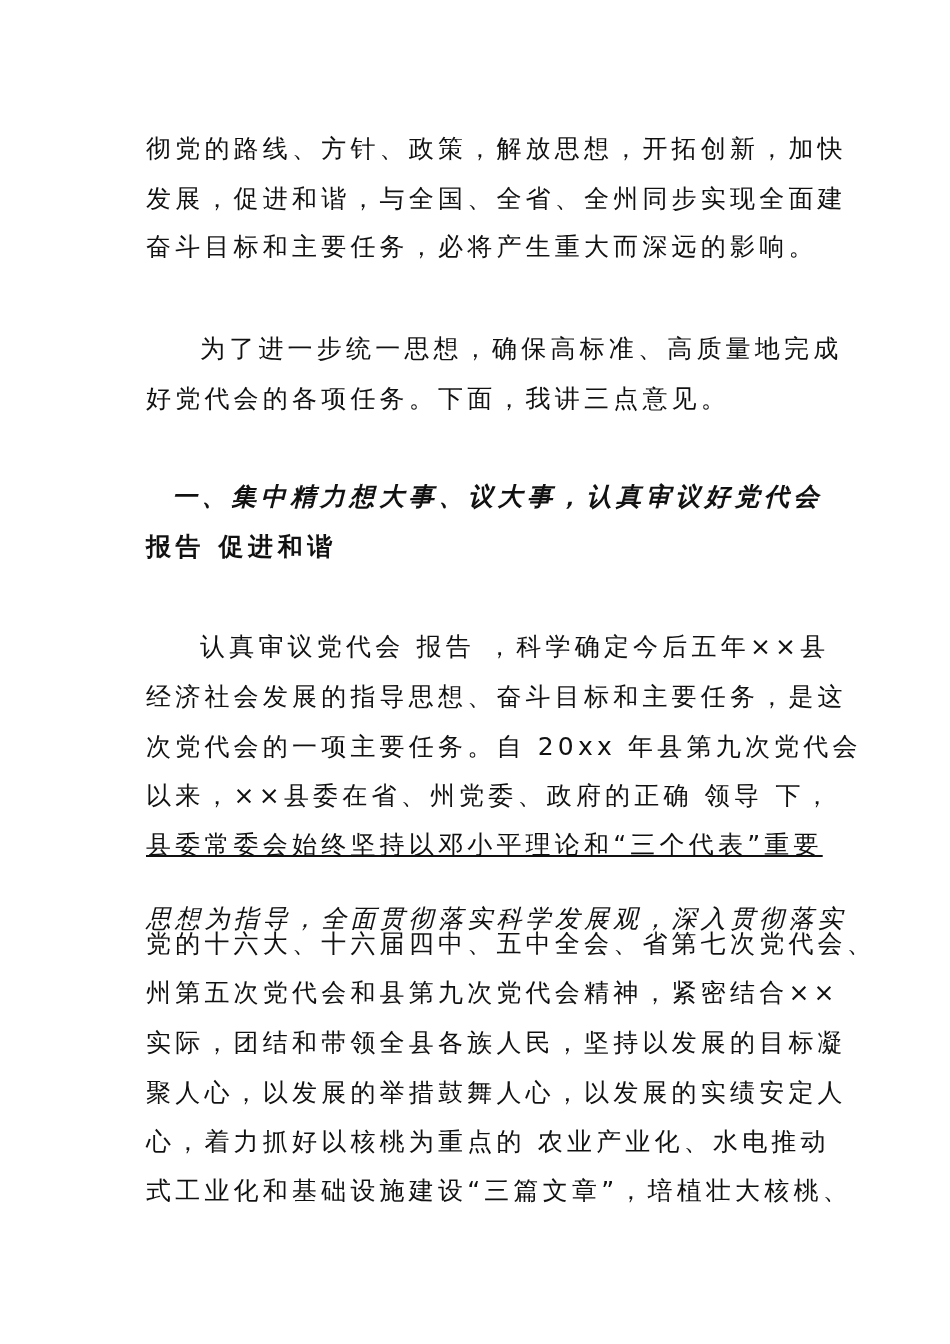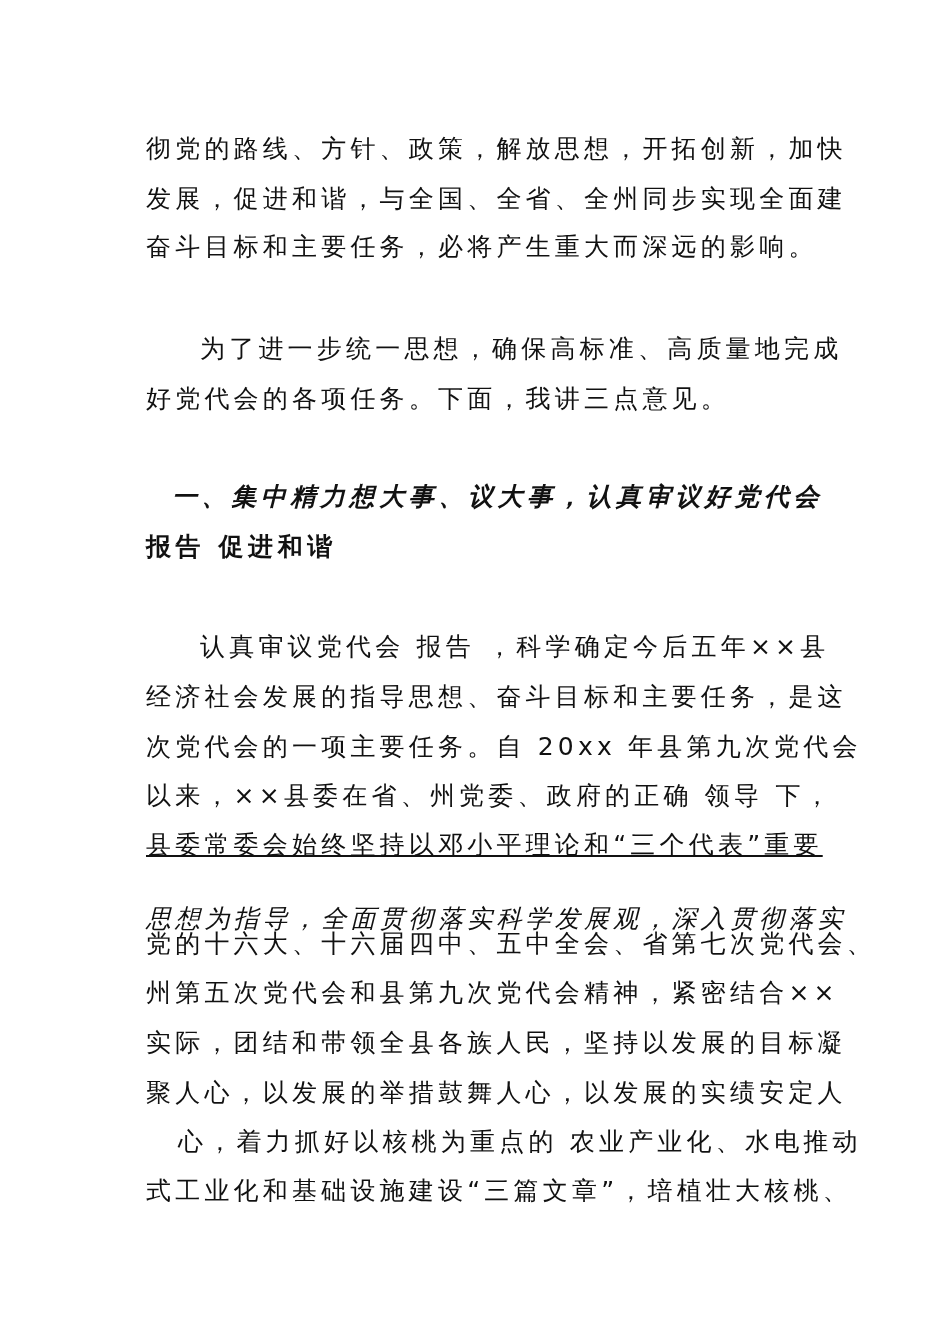--- a/index.html
+++ b/index.html
@@ -46,15 +46,15 @@
   <div class="line" style="top:632px; left:200px;">认真审议党代会 报告 ，科学确定今后五年××县</div>
   <div class="line" style="top:682px;">经济社会发展的指导思想、奋斗目标和主要任务，是这</div>
   <div class="line" style="top:732px;">次党代会的一项主要任务。自 20xx 年县第九次党代会</div>
   <div class="line" style="top:781px;">以来，××县委在省、州党委、政府的正确 领导 下，</div>
   <div class="line" style="top:830px;text-decoration:underline;">县委常委会始终坚持以邓小平理论和“三个代表”重要</div>
   <div class="line" style="top:904px;font-style:italic;">思想为指导，全面贯彻落实科学发展观，深入贯彻落实</div>
   <div class="line" style="top:929px;">党的十六大、十六届四中、五中全会、省第七次党代会、</div>
   <div class="line" style="top:978px;">州第五次党代会和县第九次党代会精神，紧密结合××</div>
   <div class="line" style="top:1028px;">实际，团结和带领全县各族人民，坚持以发展的目标凝</div>
   <div class="line" style="top:1078px;">聚人心，以发展的举措鼓舞人心，以发展的实绩安定人</div>
-  <div class="line" style="top:1127px;margin-left:32px;">心，着力抓好以核桃为重点的 农业产业化、水电推动</div>
+  <div class="line" style="top:1127px;">心，着力抓好以核桃为重点的 农业产业化、水电推动</div>
   <div class="line" style="top:1176px;">式工业化和基础设施建设“三篇文章”，培植壮大核桃、</div>
 </div>
 
 </body></html>

